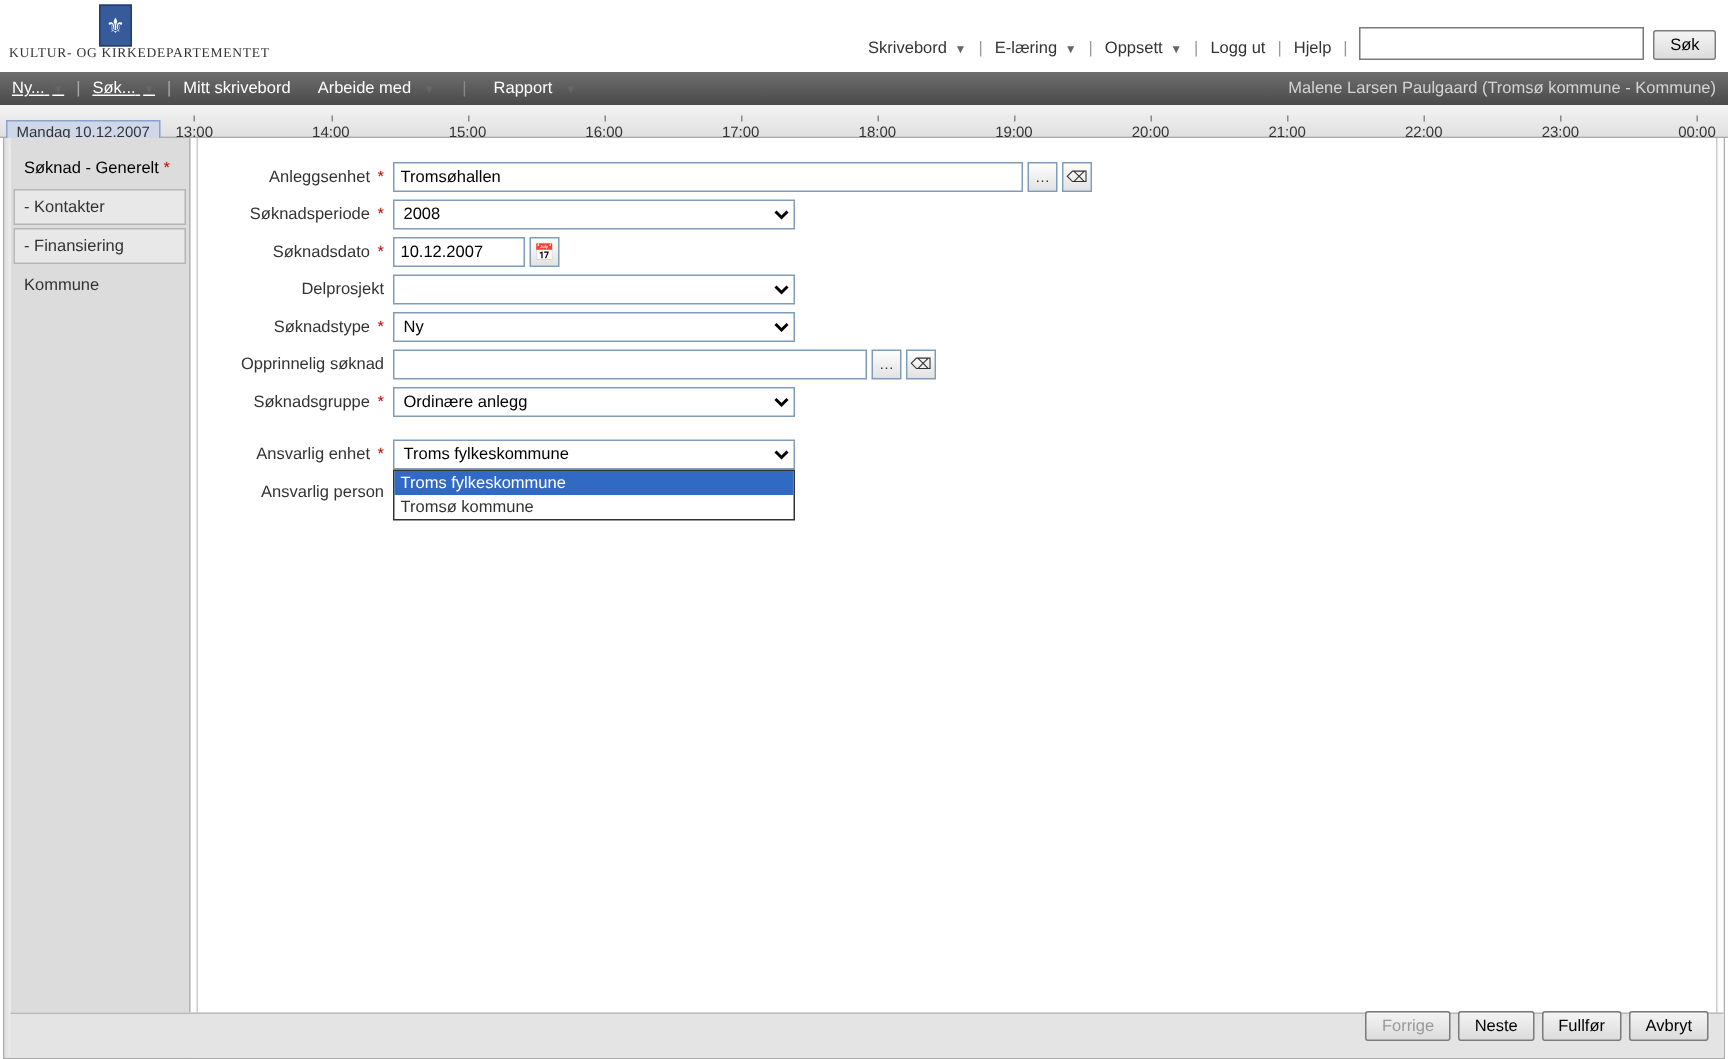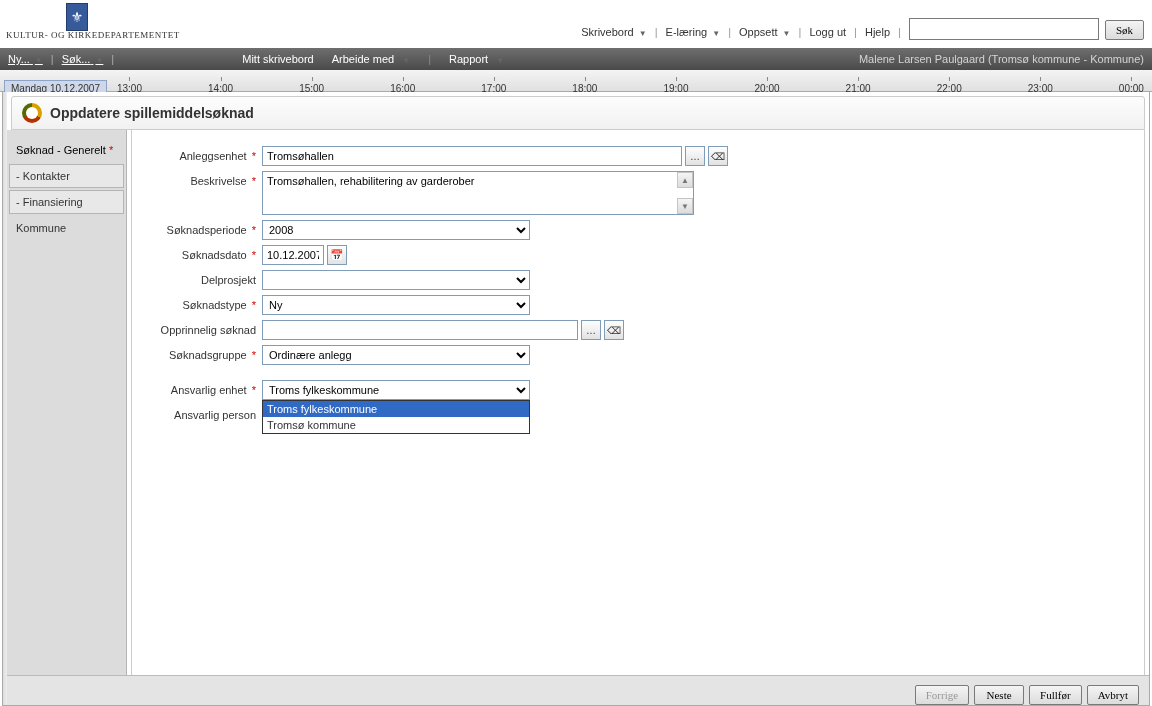--- a/index.html
+++ b/index.html
@@ -7,26 +7,26 @@
 .top-logo-bar{height:48px;display:flex;align-items:flex-start;padding:6px 8px;background:#fff;justify-content:space-between}
 .logo-block{display:flex;align-items:flex-end;gap:2px}
 .lion-box{width:22px;height:28px;background:#375a9a;color:#fff;display:flex;align-items:center;justify-content:center;font-size:14px;margin-left:58px;margin-top:-3px;border:1px solid #233d6b}
 .dept-text{font-size:9px;letter-spacing:0.5px;color:#333;text-transform:uppercase;font-family:'Times New Roman',serif;align-self:flex-end;padding-bottom:2px;position:absolute;top:30px;left:6px}
 .top-right{display:flex;align-items:flex-end;gap:6px;padding-top:12px}
 .top-menu{display:flex;gap:4px;align-items:center;color:#333}
 .top-menu span.sep{color:#999;margin:0 2px}
 .top-menu a{color:#333;text-decoration:none;cursor:pointer;padding:2px 2px}
 .dd-arrow{font-size:8px;color:#666;margin-left:2px}
 .search-box{width:190px;height:22px;border:1px solid #7a7a7a;background:#fff;padding:2px 4px}
-.btn{border:1px solid #7a7a7a;background:linear-gradient(#f4f4f4,#dcdcdc);padding:3px 10px;cursor:pointer;font-family:Liberation Serif, serif;font-size:11px;border-radius:2px}
+.btn{border:1px solid #7a7a7a;background:linear-gradient(#f4f4f4,#dcdcdc);padding:3px 10px;cursor:pointer;font-family:Liberation Sans, sans-serif;font-size:11px;border-radius:2px}
 .dark-bar{height:22px;background:linear-gradient(#6e6e6e,#4a4a4a);color:#fff;display:flex;align-items:center;padding:0 8px;justify-content:space-between;font-size:11px}
 .dark-bar-left{display:flex;align-items:flex-start;gap:8px}
 .dark-bar-left a{color:#fff;text-decoration:underline;cursor:pointer}
 .dark-bar-left .pipe{color:#aaa}
-.dark-bar-center{display:flex;gap:18px;margin-left:120px}
+.dark-bar-center{display:flex;gap:18px;}
 .dark-bar-center span{cursor:pointer}
 .user-info{color:#d4d4d4;font-style:normal}
 .timeline{height:22px;background:linear-gradient(#f4f4f4,#e0e0e0);border-bottom:1px solid #aaa;display:flex;align-items:center;padding:16px 0 0 4px;position:relative;font-size:10px;color:#333}
 .date-badge{background:#cfd8e8;border:1px solid #8ca2c6;padding:2px 6px;margin-right:10px}
 .hours{flex:1;display:flex;justify-content:space-between;padding-right:8px}
 .hours span{position:relative}
 .hours span:before{content:"";position:absolute;top:-6px;left:50%;width:1px;height:4px;background:#888}
 .main-area{display:flex;height:calc(100% - 48px - 22px - 22px);border:1px solid #aaa;margin:0 2px 2px 2px;border-top:none;position:relative}
 .left-rail{width:4px;background:linear-gradient(to right,#dcdcdc,#eee)}
 .content{flex:1;background:#fff;position:relative;display:flex;flex-direction:column}
@@ -40,34 +40,34 @@
 .side-item.main{color:#000}
 .side-item.main .req{color:#c00}
 .side-item.sub{background:#e8e8e8;border:1px solid #b5b5b5;border-radius:0}
 .form-area{flex:1;padding:16px 20px 0 20px;overflow:hidden;position:relative;background:#fff;margin:0 4px 4px 4px;border:1px solid #ccc;border-top:none}
 .form-row{display:flex;align-items:flex-start;margin-bottom:5px}
 .form-label{width:110px;text-align:right;padding-right:6px;padding-top:4px;color:#333}
 .form-label .req{color:#c00;margin-left:2px}
 .ctrl{display:flex;align-items:center;gap:3px}
 .txt{border:1px solid #7f9db9;background:#fff;height:20px;padding:2px 4px;font-family:inherit;font-size:11px}
 .txt.w-lg{width:420px}
-.txt.w-sm{width:62px}
+.txt.w-sm{width:88px}
 .sel{border:1px solid #7f9db9;background:#fff;height:20px;padding:1px 2px;font-family:inherit;font-size:11px}
 .sel.w-md{width:268px}
 .ta{border:1px solid #7f9db9;background:#fff;padding:3px 4px;font-family:inherit;font-size:11px;resize:none;width:432px;height:44px}
 .icon-btn{width:20px;height:20px;border:1px solid #7f9db9;background:linear-gradient(#fefefe,#e2e2e2);display:flex;align-items:center;justify-content:center;cursor:pointer;font-size:10px}
 .cal-icon{font-size:11px}
 .ta-wrap{position:relative}
 .ta-scroll{position:absolute;right:1px;top:1px;bottom:1px;width:16px;display:flex;flex-direction:column;justify-content:space-between}
 .ta-scroll div{height:16px;background:linear-gradient(#f4f4f4,#dcdcdc);border:1px solid #c4c4c4;display:flex;align-items:center;justify-content:center;font-size:8px;color:#777}
 .dropdown-open{position:relative}
 .dropdown-list{position:absolute;top:20px;left:0;width:268px;border:1px solid #333;background:#fff;z-index:10}
 .dropdown-list div{padding:2px 4px;cursor:pointer}
 .dropdown-list div.sel-opt{background:#316ac5;color:#fff}
-.footer-btns{position:absolute;right:10px;bottom:0;display:flex;gap:5px}
+.footer-btns{position:absolute;right:10px;bottom:11px;display:flex;gap:5px}
 .footer-btns .btn{min-width:50px;text-align:center}
 .footer-btns .btn.disabled{color:#999}
 .bottom-strip{position:absolute;left:0;right:0;bottom:0;height:30px;background:#e4e4e4;border-top:1px solid #bbb}
 </style>
 </head>
 <body>
 
 <div class="top-logo-bar">
   <div class="logo-block">
     <div class="lion-box">⚜</div>
@@ -121,52 +121,38 @@
     <span>21:00</span>
     <span>22:00</span>
     <span>23:00</span>
     <span>00:00</span>
   </div>
 </div>
 
 <div class="main-area">
   <div class="left-rail"></div>
   <div class="content">
-    <div class="page-header">
-      <div class="logo-circle"></div>
-      <h1>Oppdatere spillemiddelsøknad</h1>
-    </div>
     <div class="body-split">
       <div class="side-panel">
         <div class="side-item main"><span>Søknad - Generelt</span> <span class="req">*</span></div>
         <div class="side-item sub">- Kontakter</div>
         <div class="side-item sub">- Finansiering</div>
         <div class="side-item">Kommune</div>
       </div>
       <div class="form-area">
 
         <div class="form-row">
           <div class="form-label"><span>Anleggsenhet</span><span class="req"> *</span></div>
           <div class="ctrl">
             <input class="txt w-lg" value="Tromsøhallen" style="">
             <div class="icon-btn">…</div>
             <div class="icon-btn">⌫</div>
           </div>
         </div>
 
-        <div class="form-row">
-          <div class="form-label"><span>Beskrivelse</span><span class="req"> *</span></div>
-          <div class="ctrl ta-wrap">
-            <textarea class="ta" style="">Tromsøhallen, rehabilitering av garderober</textarea>
-            <div class="ta-scroll">
-                <div>▲</div>
-                <div>▼</div>
-              </div>
-          </div>
-        </div>
 
 
         <div class="form-row">
           <div class="form-label"><span>Søknadsperiode</span><span class="req"> *</span></div>
           <div class="ctrl">
               <select class="sel w-md"><option>2008</option></select>
             </div>
         </div>
 
         <div class="form-row">

